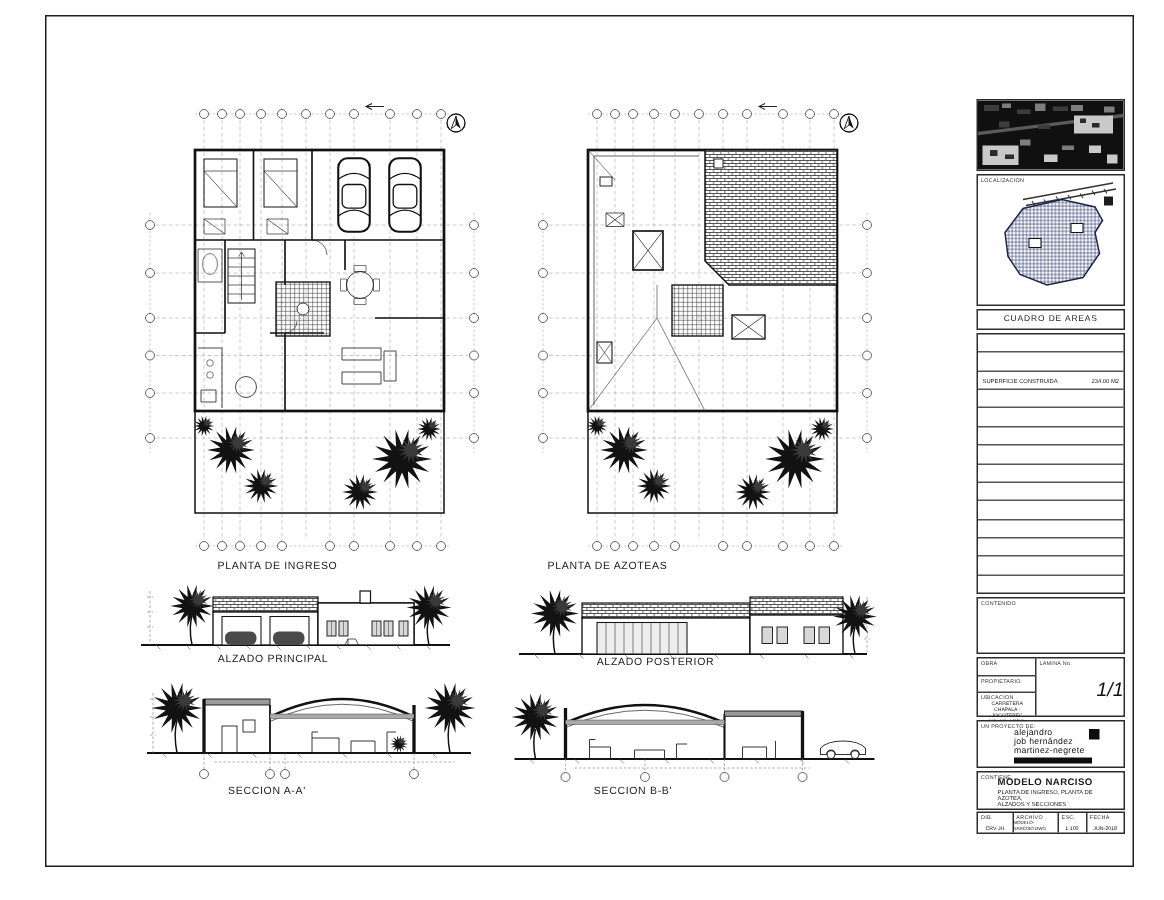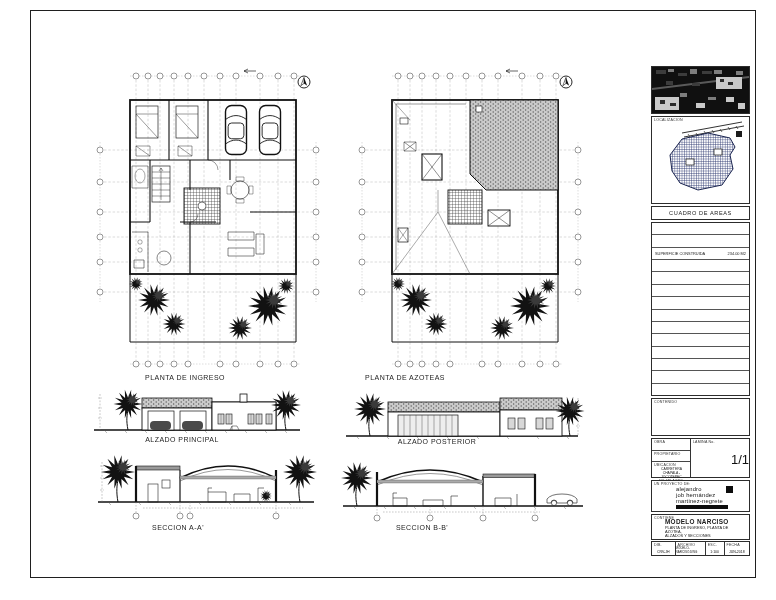--- a/index.html
+++ b/index.html
@@ -19,21 +19,21 @@
   .trow{flex:1;border-bottom:.7px solid #555;display:flex;align-items:center;
         justify-content:space-between;padding:0 3px;font-size:3.9px;color:#222;}
   .trow:last-child{border-bottom:none;}
   .inforow{height:40px;display:flex;}
   .infoleft{width:66px;border-right:.8px solid #333;display:flex;flex-direction:column;}
   .icell{position:relative;border-bottom:.7px solid #444;flex:1;}
   .icell:last-child{border-bottom:none;flex:1.4;}
   .addr{position:absolute;left:2px;right:1px;top:5px;font-size:3.4px;line-height:4px;
         text-align:center;color:#222;}
   .lamcell{flex:1;position:relative;display:flex;align-items:center;justify-content:center;}
-  .lamval{font-size:13px;color:#111;margin-top:3px;margin-left:40px;}
+  .lamval{font-size:13px;font-style:italic;color:#111;margin-top:3px;margin-left:40px;}
   .proy{height:32px;}
   .logoline{margin-left:24px;font-size:5.8px;line-height:6.2px;color:#151515;letter-spacing:.2px;}
   .logosq{position:absolute;right:16px;top:5px;width:7px;height:7px;background:#0d0d0d;}
   .logobar{position:absolute;left:24px;bottom:2.5px;width:52px;height:3.6px;background:#0d0d0d;}
   .contiene{height:26px;}
   .mtitle{margin:3px 0 0 13px;font-size:6.4px;font-weight:bold;letter-spacing:.3px;}
   .msub{margin:.5px 0 0 13px;font-size:3.9px;line-height:4.4px;color:#222;width:80px;}
   .metarow{height:15px;display:flex;margin-bottom:0;}
   .mcell{position:relative;border-right:.8px solid #333;display:flex;align-items:flex-end;
          justify-content:center;padding-bottom:1.5px;font-size:3.5px;color:#111;}

